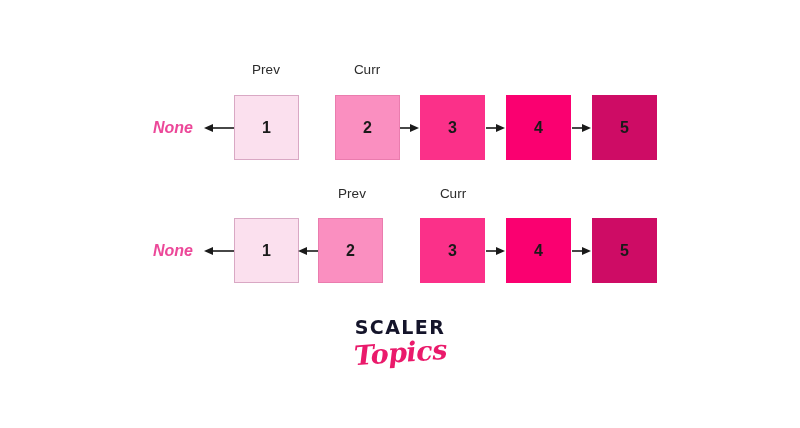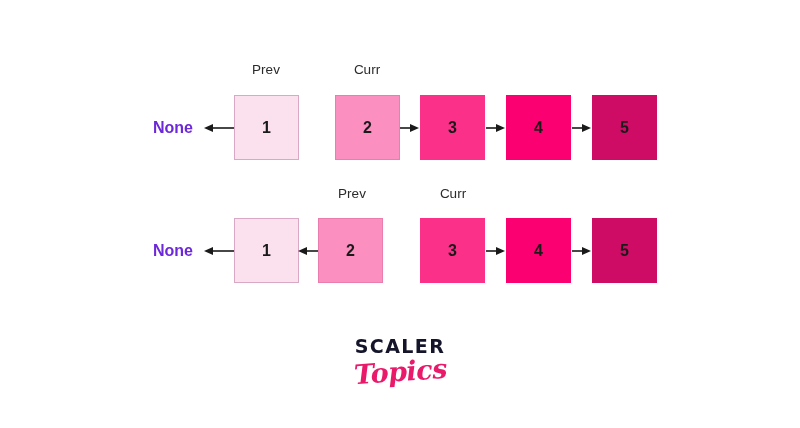--- a/index.html
+++ b/index.html
@@ -49,24 +49,25 @@
     white-space: nowrap;
     text-align: right;
     transform: translateX(-50%);
   }
 
   
   .none-label {
     position: absolute;
     font-size: 16px;
     font-weight: bold;
-    color: #6d28d9;
+    color: #ec4899;
     font-family: "Liberation Sans", sans-serif;
     white-space: nowrap;
     transform: translateY(-50%);
+    font-style: italic;
   }
 
   
   .arrow {
     position: absolute;
     overflow: visible;
   }
   .arrow line {
     stroke: #1a1a1a;
     stroke-width: 1.6;
@@ -78,21 +79,20 @@
   
   #logo {
     position: absolute;
     left: 0;
     right: 0;
     top: 318px;
     display: flex;
     flex-direction: column;
     align-items: center;
     justify-content: flex-start;
-    margin-top: 19px;
   }
   .logo-scaler {
     font-family: "DejaVu Sans", sans-serif;
     font-size: 19px;
     font-weight: bold;
     letter-spacing: 1.4px;
     color: #14142a;
     line-height: 1;
   }
   .logo-topics {

